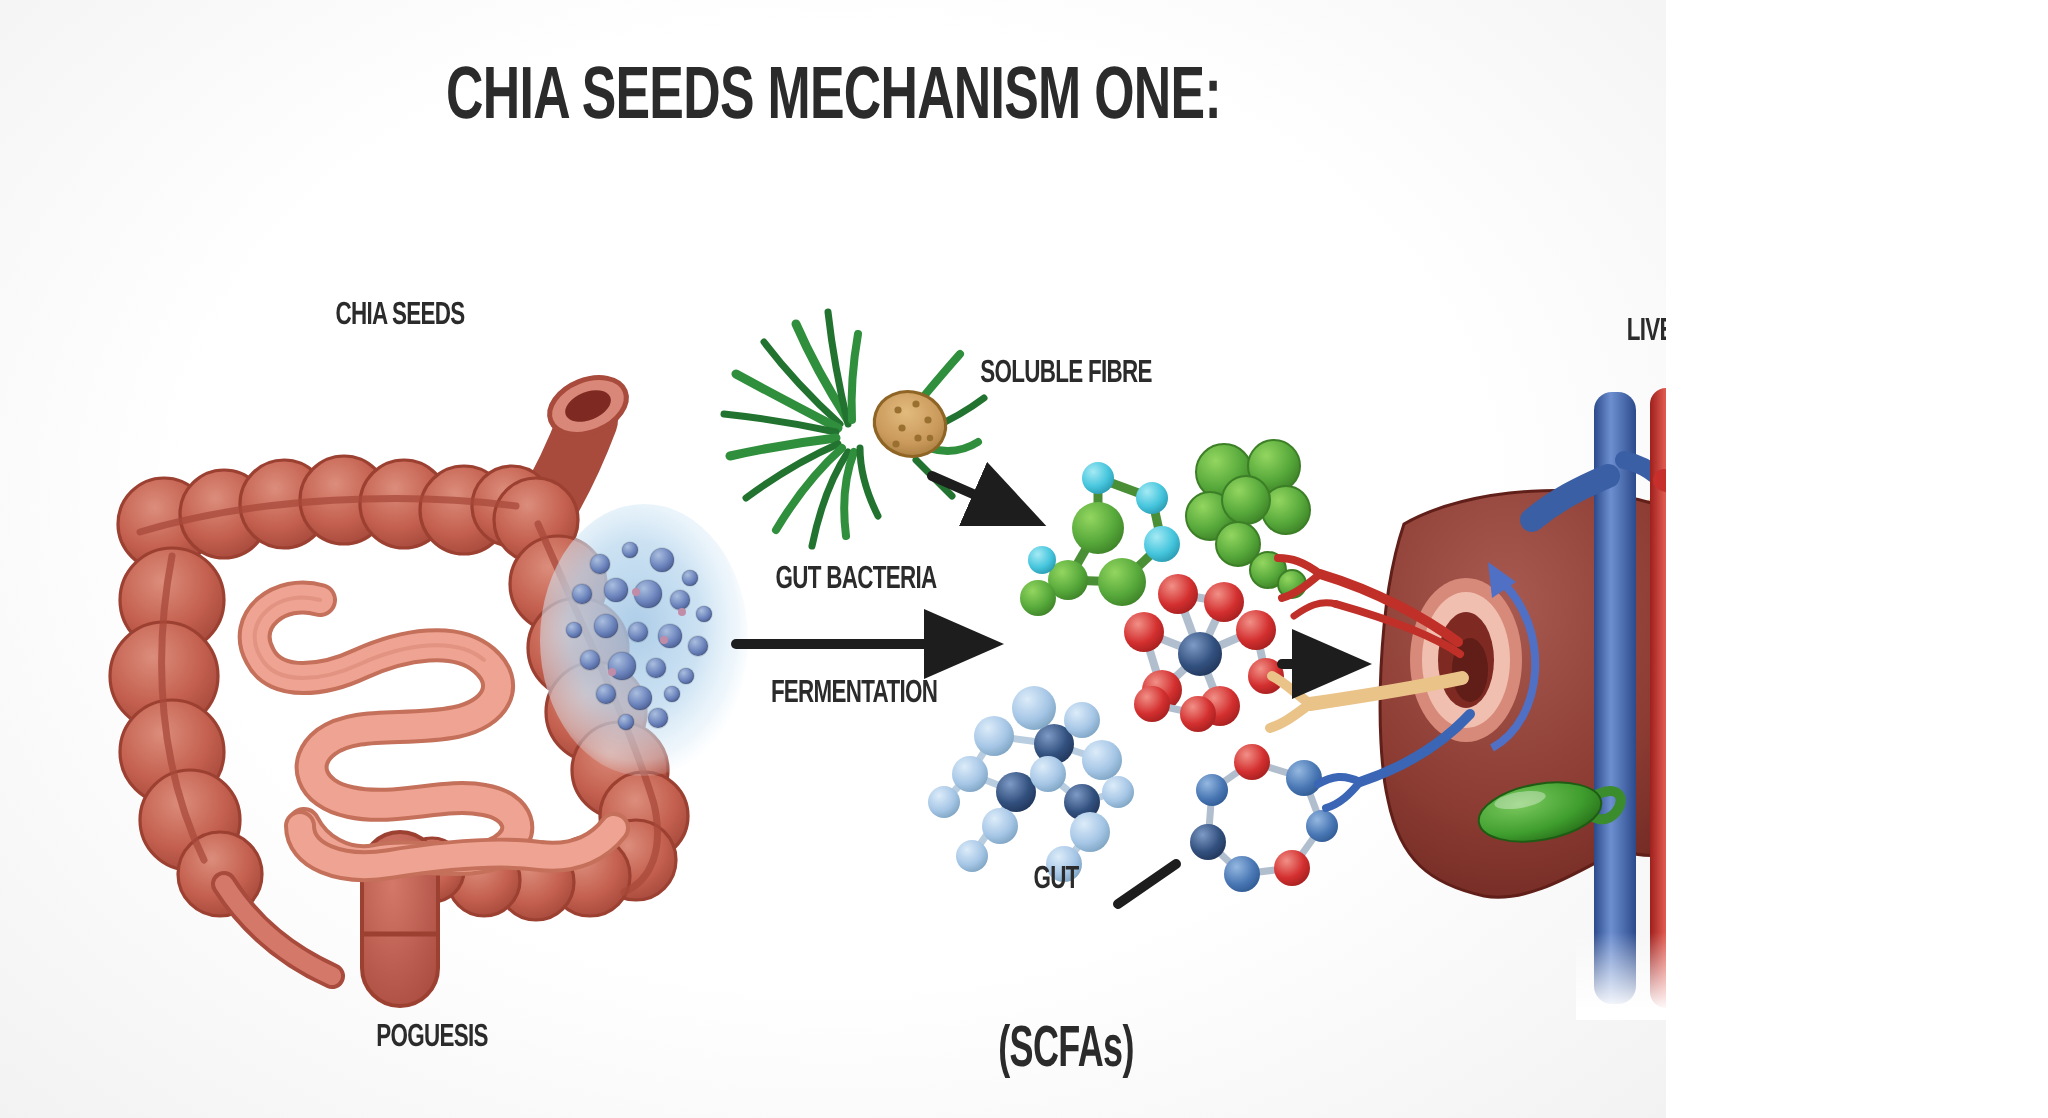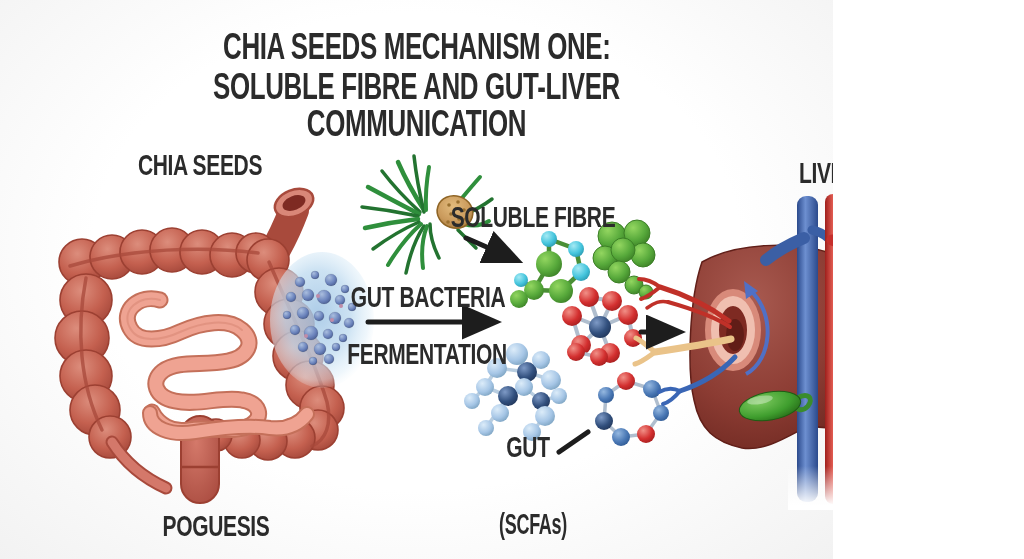--- a/index.html
+++ b/index.html
@@ -8,21 +8,21 @@
     position:relative;width:833px;height:559px;overflow:hidden;
     background:radial-gradient(ellipse at 50% 45%, #ffffff 55%, #f2f2f2 100%);
   }
   #art{position:absolute;left:0;top:0;}
   .lbl{
     position:absolute;transform:translateX(-50%);
     white-space:nowrap;font-weight:bold;color:#2b2b2b;
     letter-spacing:-0.5px;line-height:1;text-align:center;
   }
   .lbl>span{display:inline-block;transform:scaleX(0.70);}
-  .f26{font-size:30px;}
+  .f26{font-size:16px;}
   .f29{font-size:29px;}
   .f29>span{transform:scaleX(0.62);}
   #title{position:absolute;left:0;top:28px;width:100%;text-align:center;
          font-weight:bold;color:#2b2b2b;letter-spacing:-0.5px;line-height:1;}
   #title .tline{font-size:37px;margin-bottom:3px;}
   #title .tline>span{display:inline-block;transform:scaleX(0.70);}
 </style>
 </head>
 <body>
 
@@ -421,25 +421,24 @@
   <g stroke="#1d1d1d" stroke-width="5" fill="none" stroke-linecap="round">
     <path d="M466,238 L514,259" marker-end="url(#ah)"></path>
     <path d="M368,322 L492,322" marker-end="url(#ah)"></path>
     <path d="M641,332 L676,332" marker-end="url(#ah)"></path>
     <path d="M559,452 L588,432"></path>
   </g>
 </svg>
 
 <div id="title">
   <div class="tline"><span>CHIA SEEDS MECHANISM ONE:</span></div>
-  <div class="tline"><span>SOLUBLE FIBRE AND GUT-LIVER COMMUNICATION</span></div>
 </div>
 
 <div class="lbl f26" style="left:200px;top:150px"><span>CHIA SEEDS</span></div>
-<div class="lbl f26" style="left:533px;top:202px"><span>SOLUBLE FIBRE</span></div>
+<div class="lbl f26" style="left:533px;top:179px"><span>SOLUBLE FIBRE</span></div>
 <div class="lbl f26" style="left:427px;top:339px"><span>FERMENTATION</span></div>
 <div class="lbl f26" style="left:428px;top:282px"><span>GUT BACTERIA</span></div>
 <div class="lbl f26" style="left:528px;top:432px"><span>GUT</span></div>
 <div class="lbl f29" style="left:533px;top:510px"><span>(SCFAs)</span></div>
 <div class="lbl f26" style="left:829px;top:158px"><span>LIVER</span></div>
 <div class="lbl f26" style="left:216px;top:511px"><span>POGUESIS</span></div>
 
 </div>
 
 </body></html>

